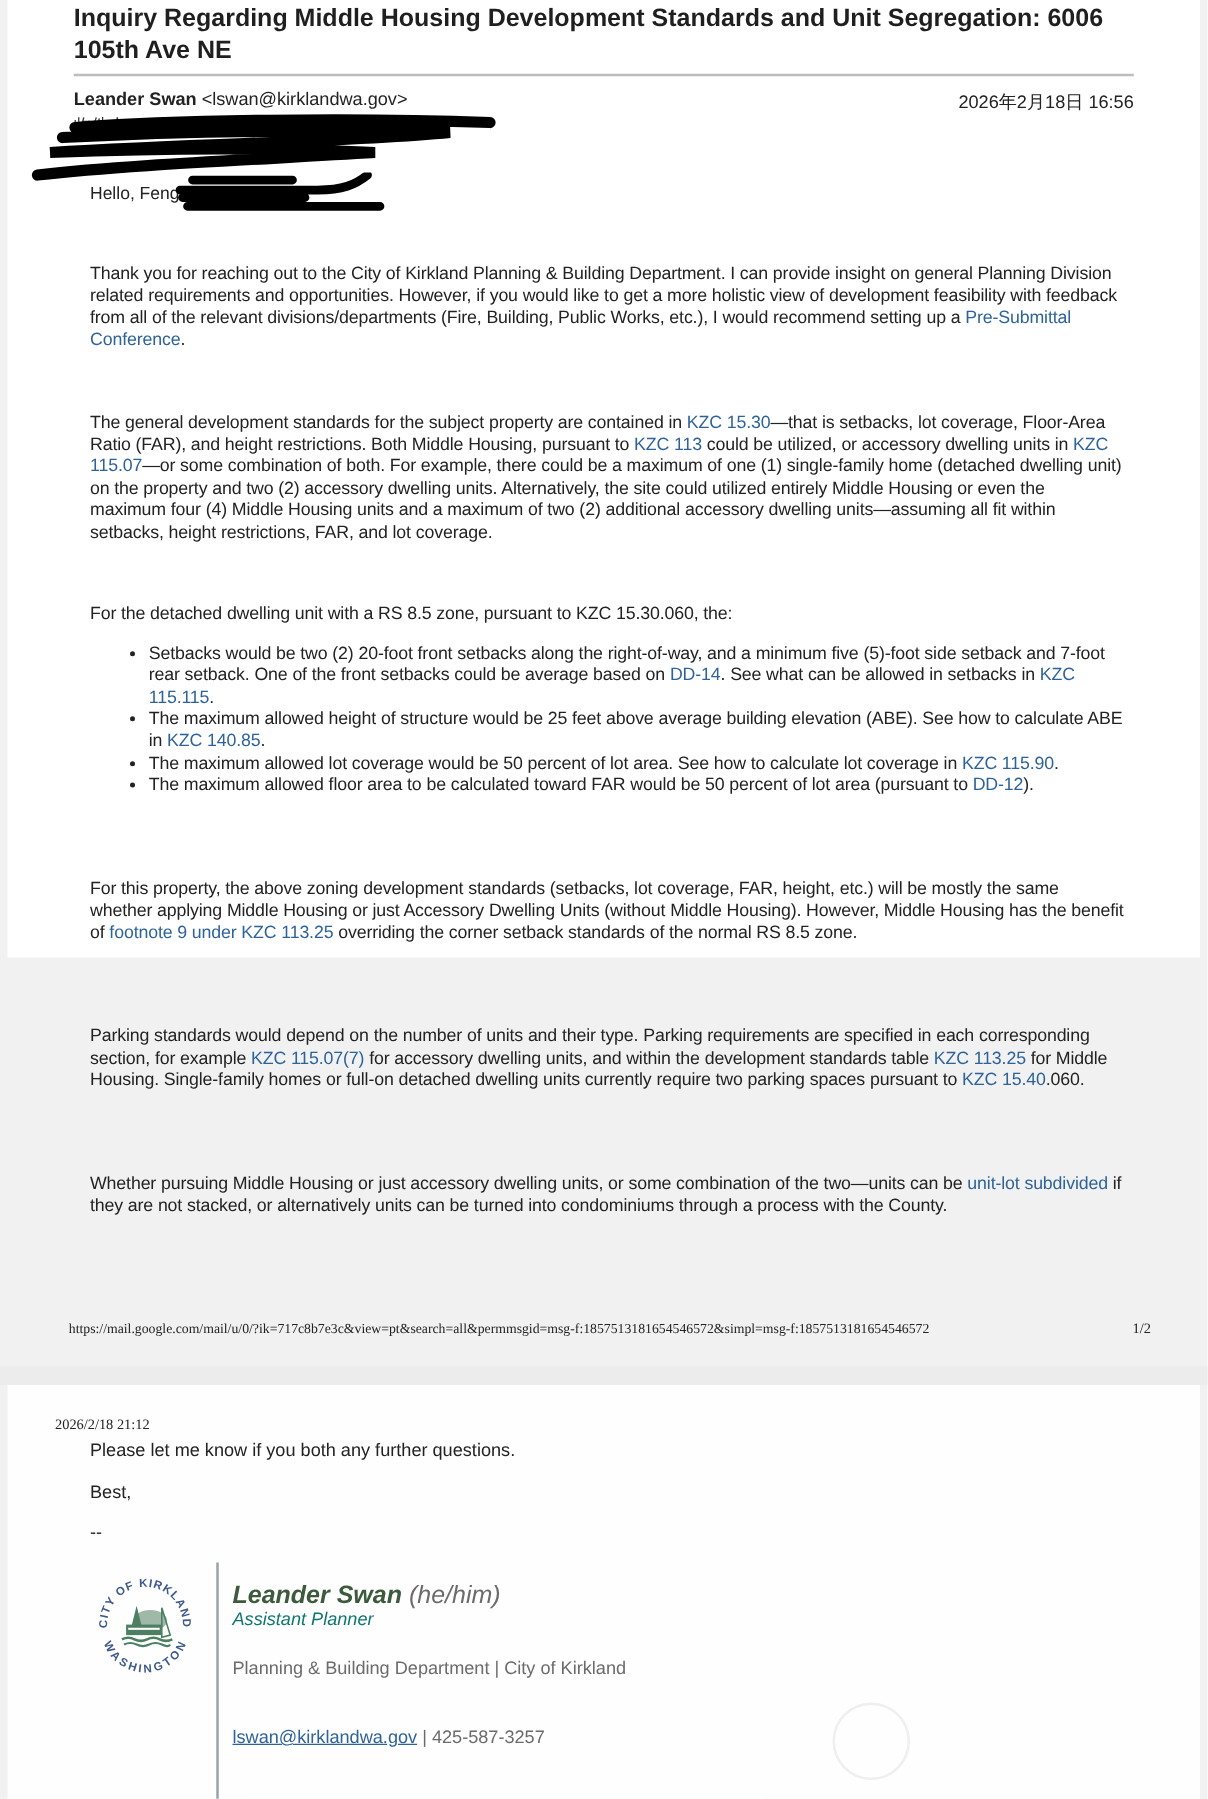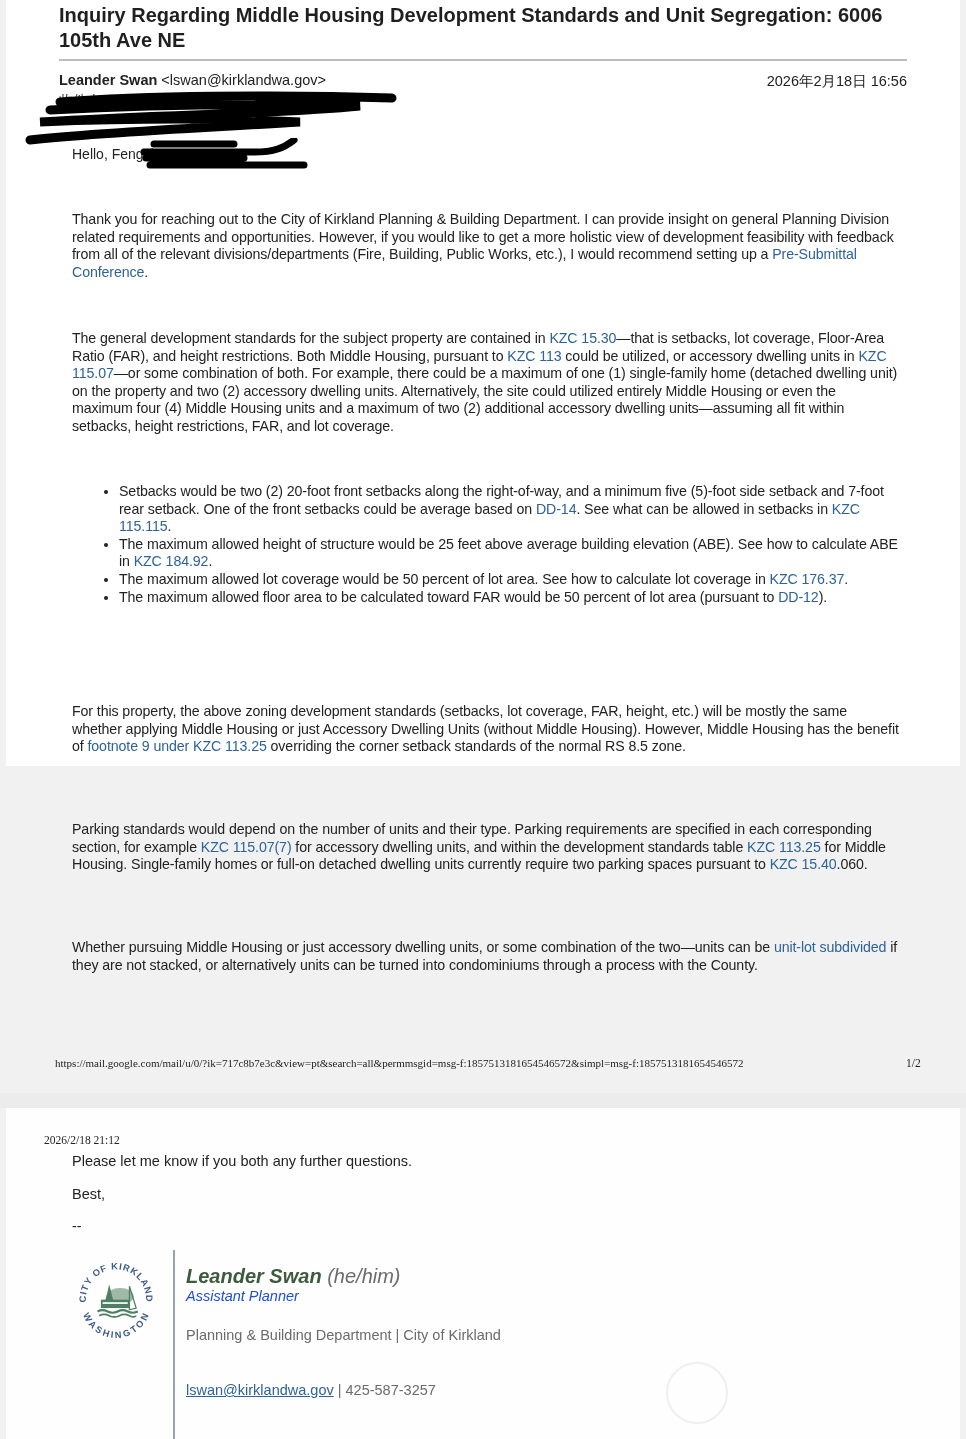--- a/index.html
+++ b/index.html
@@ -44,21 +44,21 @@
   .pg { position: absolute; left: 900px; top: 1057px; font-family: "Liberation Serif", serif; font-size: 11.5px; }
 
   .hdr-date { position: absolute; left: 38px; top: 26px; font-family: Liberation Serif, serif; font-size: 11.5px; }
   .hdr-title { position: absolute; left: 264px; top: 26px; font-family: "Liberation Serif", serif; font-size: 11.5px; white-space: nowrap; }
   .p2text { position: absolute; left: 66px; font-size: 14.5px; }
 
   .sig-logo { position: absolute; left: 68px; top: 148px; width: 84px; height: 84px; }
   .sig-bar { position: absolute; left: 167px; top: 142px; width: 2px; height: 189px; background: #9aa3ad; }
   .sig-name { position: absolute; left: 180px; top: 157px; font-size: 20px; color: #6b6b6b; font-style: italic; }
   .sig-name b { color: #3c5a3c; }
-  .sig-title { position: absolute; left: 180px; top: 180px; font-size: 14.5px; font-style: italic; color: #1d4ed8; }
+  .sig-title { position: absolute; left: 180px; top: 180px; font-size: 14.5px; font-style: italic; color: #0f766e; }
   .sig-dept { position: absolute; left: 180px; top: 219px; font-size: 14.5px; color: #6b6b6b; }
   .sig-contact { position: absolute; left: 180px; top: 274px; font-size: 14.5px; color: #6b6b6b; }
   .sig-contact a { color: #2e6399; text-decoration: underline; }
   .ghost { position: absolute; left: 660px; top: 254px; width: 58px; height: 58px; border-radius: 50%; border: 2px solid #efefef; }
 </style>
 </head>
 <body>
 
 <div class="gap"></div>
 
@@ -86,29 +86,30 @@
 
   <div class="para" style="top:211px;">
     <span>Thank you for reaching out to the City of Kirkland Planning &amp; Building Department. I can provide insight on general Planning Division related requirements and opportunities. However, if you would like to get a more holistic view of development feasibility with feedback from all of the relevant divisions/departments (Fire, Building, Public Works, etc.), I would recommend setting up a </span><a href="#">Pre-Submittal Conference</a><span>.</span>
   </div>
 
   <div class="para" style="top:330px;">
     <span>The general development standards for the subject property are contained in </span><a href="#">KZC 15.30</a><span>—that is setbacks, lot coverage, Floor-Area Ratio (FAR), and height restrictions. Both Middle Housing, pursuant to </span><a href="#">KZC 113</a><span> could be utilized, or accessory dwelling units in </span><a href="#">KZC 115.07</a><span>—or some combination of both. For example, there could be a maximum of one (1) single-family home (detached dwelling unit) on the property and two (2) accessory dwelling units. Alternatively, the site could utilized entirely Middle Housing or even the maximum four (4) Middle Housing units and a maximum of two (2) additional accessory dwelling units—assuming all fit within setbacks, height restrictions, FAR, and lot coverage.</span>
   </div>
 
   <div class="para" style="top:483px;">
+    <div style="margin-bottom:14px;">For the detached dwelling unit with a RS 8.5 zone, pursuant to KZC 15.30.060, the:</div>
     <ul class="bullets">
       <li>
         <span>Setbacks would be two (2) 20-foot front setbacks along the right-of-way, and a minimum five (5)-foot side setback and 7-foot rear setback. One of the front setbacks could be average based on </span><a href="#">DD-14</a><span>. See what can be allowed in setbacks in </span><a href="#">KZC 115.115</a><span>.</span>
       </li>
       <li>
-        <span>The maximum allowed height of structure would be 25 feet above average building elevation (ABE). See how to calculate ABE in </span><a href="#">KZC 184.92</a><span>.</span>
+        <span>The maximum allowed height of structure would be 25 feet above average building elevation (ABE). See how to calculate ABE in </span><a href="#">KZC 140.85</a><span>.</span>
       </li>
       <li>
-        <span>The maximum allowed lot coverage would be 50 percent of lot area. See how to calculate lot coverage in </span><a href="#">KZC 176.37</a><span>.</span>
+        <span>The maximum allowed lot coverage would be 50 percent of lot area. See how to calculate lot coverage in </span><a href="#">KZC 115.90</a><span>.</span>
       </li>
       <li>
         <span>The maximum allowed floor area to be calculated toward FAR would be 50 percent of lot area (pursuant to </span><a href="#">DD-12</a><span>).</span>
       </li>
     </ul>
   </div>
 
   <div class="para" style="top:703px;">
     <span>For this property, the above zoning development standards (setbacks, lot coverage, FAR, height, etc.) will be mostly the same whether applying Middle Housing or just Accessory Dwelling Units (without Middle Housing). However, Middle Housing has the benefit of </span><a href="#">footnote 9 under KZC 113.25</a><span> overriding the corner setback standards of the normal RS 8.5 zone.</span>
   </div>

